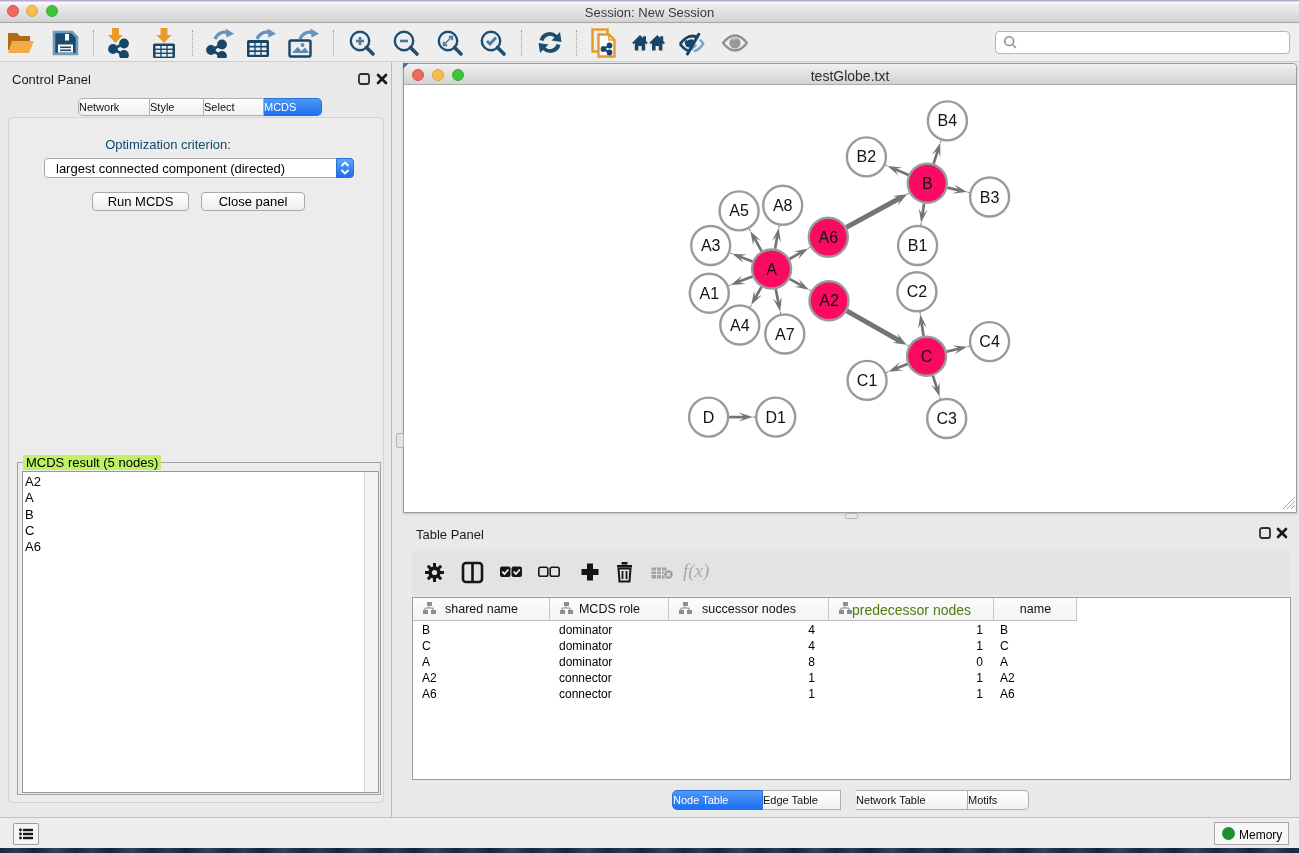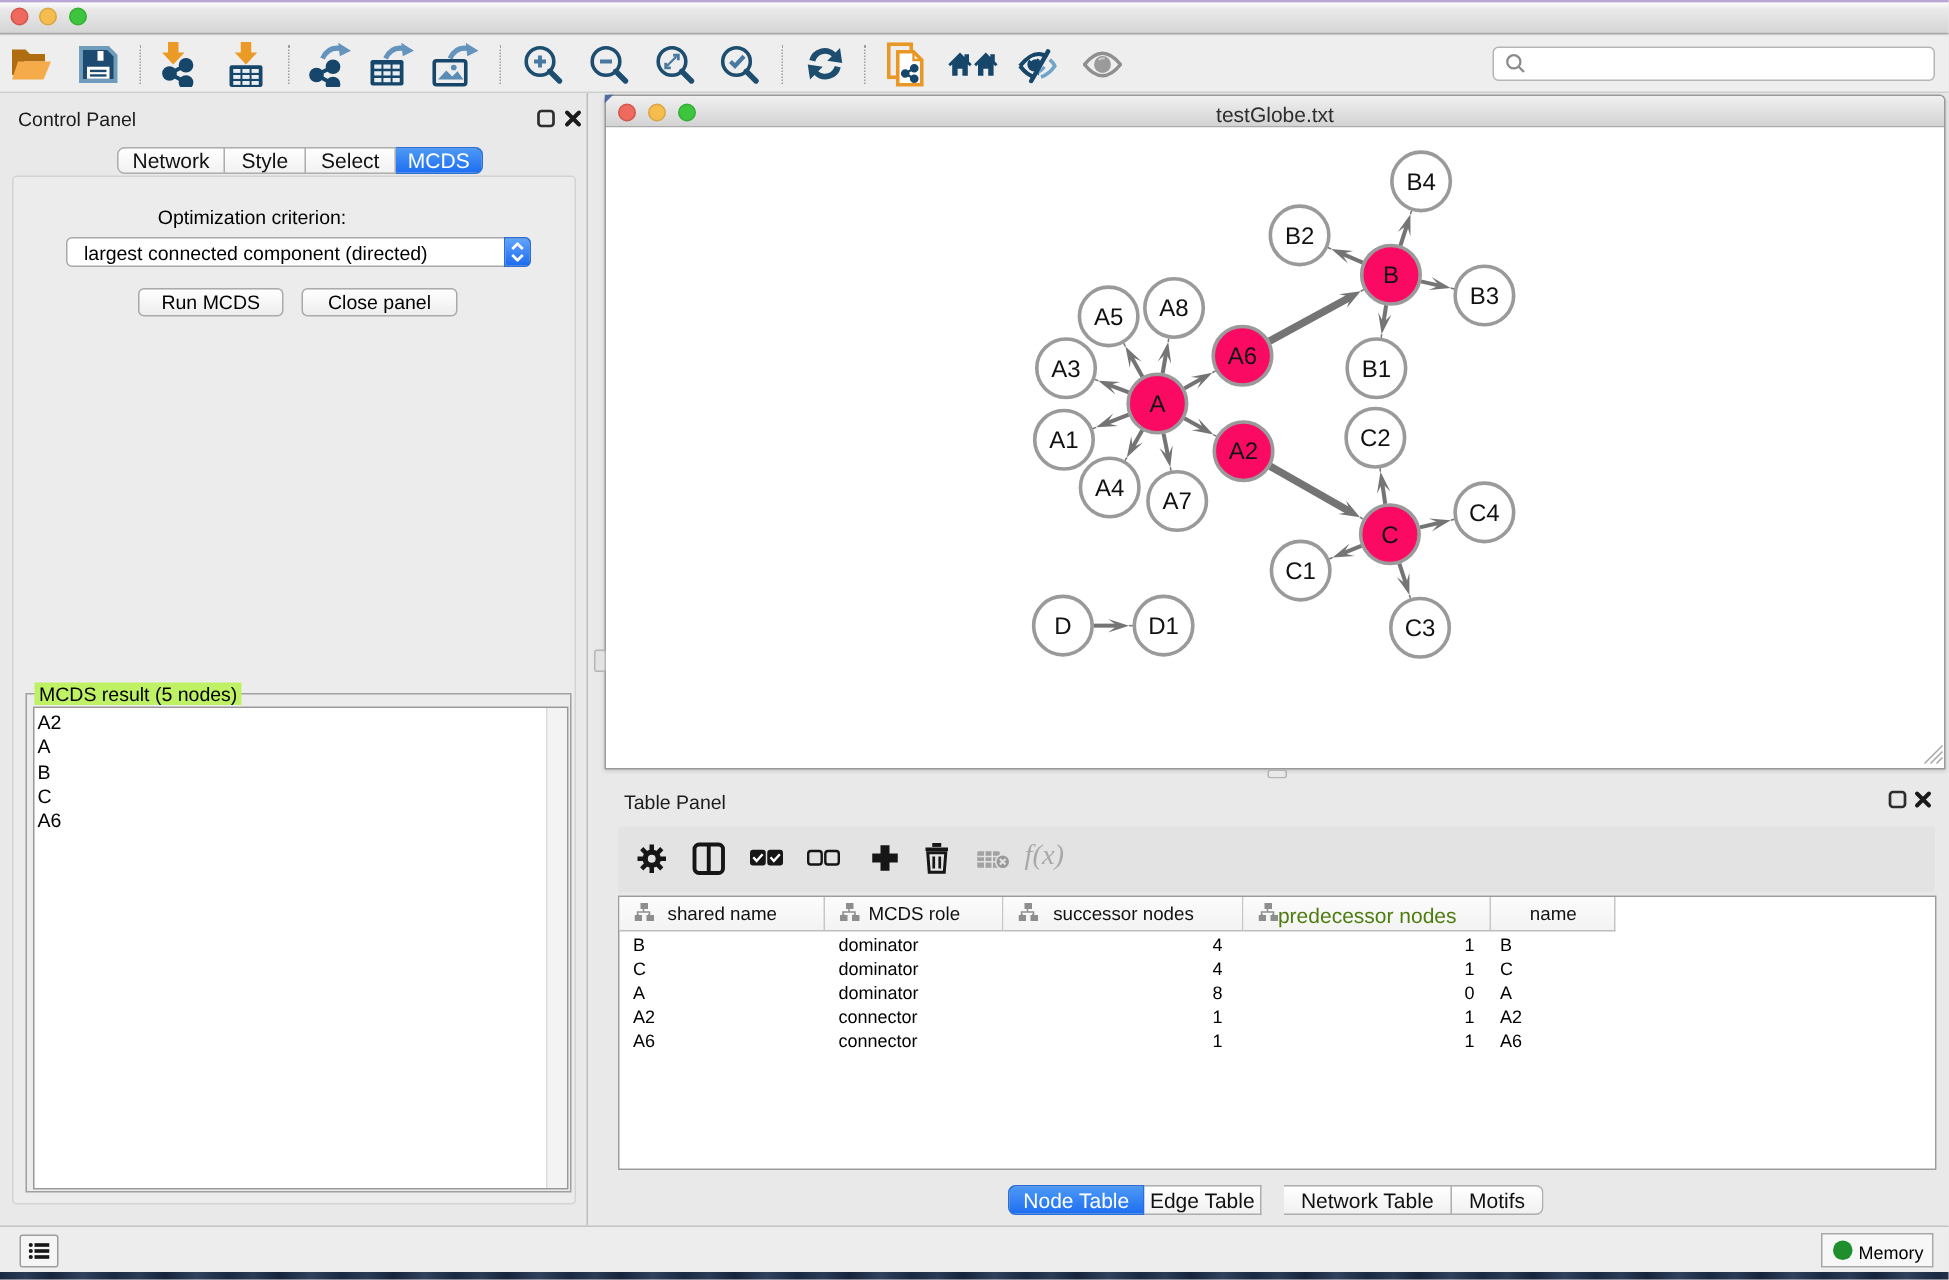--- a/index.html
+++ b/index.html
@@ -1,31 +1,32 @@
 <!DOCTYPE html>
 <html><head><meta charset="utf-8"><style>
 
 *{margin:0;padding:0;box-sizing:border-box}
 body{width:1299px;height:853px;font-family:"Liberation Sans",sans-serif;overflow:hidden;background:#e9e9e9}
 #titlebar{position:absolute;left:0;top:0;width:1299px;height:23px;background:linear-gradient(#b9a6d6 0,#b9a6d6 1px,#fbfbfb 2px,#eaeaea 6px,#d6d6d6 21px,#b5b5b5 23px);border-bottom:1px solid #a9a9a9}
 .tl{position:absolute;top:5px;width:12px;height:12px;border-radius:50%}
 #toolbar{position:absolute;left:0;top:24px;width:1299px;height:38px;background:#eeeeee;border-bottom:1px solid #cfcfcf}
 #cpanel{position:absolute;left:0;top:62px;width:392px;height:755px;background:#e9e9e9;border-right:1px solid #bdbdbd}
-.tab{position:absolute;top:0;height:18px;border:1px solid #aeaeae;background:linear-gradient(#ffffff,#f1f1f1);font-size:14px;color:#111;text-align:center;line-height:17px}
+.tab{position:absolute;top:0;height:18px;border:1px solid #aeaeae;background:linear-gradient(#ffffff,#f1f1f1);font-size:11px;color:#111;text-align:left;line-height:17px}
 .tabsel{background:linear-gradient(#4d99f5,#1e6ef2);color:#fff;border-color:#2a6fd8}
 .btn{position:absolute;height:19px;border:1px solid #aaaaaa;border-radius:4px;background:linear-gradient(#ffffff,#ededed);font-size:13px;text-align:center;line-height:18px;color:#000}
 #tpanel{position:absolute;left:392px;top:519px;width:907px;height:298px;background:#e9e9e9}
 #statusbar{position:absolute;left:0;top:817px;width:1299px;height:31px;background:#ededed;border-top:1px solid #c2c2c2}
 #bottomstrip{position:absolute;left:0;top:848px;width:1299px;height:5px;background:repeating-linear-gradient(90deg,#1a2940 0px,#2b3b55 17px,#16233a 34px,#32415c 55px,#1a2940 76px)}
 
 </style></head><body>
 <div id="titlebar">
 <div class="tl" style="left:7px;background:#ee6a5e;border:1px solid #d2544a"></div>
 <div class="tl" style="left:26px;background:#f5bd4d;border:1px solid #dba343"></div>
 <div class="tl" style="left:46px;background:#3dc53e;border:1px solid #35ad35"></div>
+<div style="position:absolute;left:0;top:5px;width:1299px;text-align:center;font-size:13px;color:#3a3a3a">Session: New Session</div>
 </div>
 <div id="toolbar"></div>
 <div style="position:absolute;left:93px;top:30px;width:0;height:26px;border-left:1px dotted #9f9f9f"></div>
 <div style="position:absolute;left:192px;top:30px;width:0;height:26px;border-left:1px dotted #9f9f9f"></div>
 <div style="position:absolute;left:333px;top:30px;width:0;height:26px;border-left:1px dotted #9f9f9f"></div>
 <div style="position:absolute;left:521px;top:30px;width:0;height:26px;border-left:1px dotted #9f9f9f"></div>
 <div style="position:absolute;left:576px;top:30px;width:0;height:26px;border-left:1px dotted #9f9f9f"></div>
 <svg style="position:absolute;left:6px;top:30px" width="30" height="26" viewBox="0 0 30 26">
 <path d="M2 3 h9 l3 3 h10 v5 h-22 z" fill="#b06c10"></path>
 <path d="M2 6 h8 v14 h-8 z" fill="#b06c10"></path>
@@ -172,21 +173,21 @@
     <rect x="2" y="2" width="10" height="10" rx="2" fill="none" stroke="#2e2e2e" stroke-width="1.8"></rect>
   </svg>
 <svg style="position:absolute;left:375px;top:72px" width="14" height="14" viewBox="0 0 14 14">
     <path d="M3 3 L11 11 M11 3 L3 11" stroke="#1a1a1a" stroke-width="2.6" stroke-linecap="round"></path>
   </svg>
 <div style="position:absolute;left:8px;top:117px;width:376px;height:686px;background:#ececec;border:1px solid #d4d4d4;border-radius:3px"></div>
 <div class="tab" style="left:78px;width:72px;top:98px;border-radius:5px 0 0 5px">Network</div>
 <div class="tab" style="left:150px;width:54px;top:98px;border-left:none">Style</div>
 <div class="tab" style="left:204px;width:60px;top:98px;border-left:none">Select</div>
 <div class="tab tabsel" style="left:264px;width:58px;top:98px;border-left:none;border-radius:0 5px 5px 0">MCDS</div>
-<div style="position:absolute;left:8px;top:137px;width:320px;text-align:center;font-size:13px;color:#000000">Optimization criterion:</div>
+<div style="position:absolute;left:8px;top:137px;width:320px;text-align:center;font-size:13px;color:#0c4a6e">Optimization criterion:</div>
 <div style="position:absolute;left:44px;top:158px;width:310px;height:20px;background:#fff;border:1px solid #a9a9a9;border-radius:4px"></div>
 <div style="position:absolute;left:56px;top:161px;font-size:13px;color:#000">largest connected component (directed)</div>
 <div style="position:absolute;left:336px;top:158px;width:18px;height:20px;background:linear-gradient(#60a5fb,#1d6af0);border-radius:0 4px 4px 0;border:1px solid #2a6fd8"></div>
 <svg style="position:absolute;left:338px;top:160px" width="14" height="16" viewBox="0 0 14 16">
     <path d="M3.5 6 L7 2.5 L10.5 6 M3.5 10 L7 13.5 L10.5 10" fill="none" stroke="#fff" stroke-width="1.8" stroke-linejoin="round"></path>
   </svg>
 <div class="btn" style="left:92px;top:192px;width:97px">Run MCDS</div>
 <div class="btn" style="left:201px;top:192px;width:104px">Close panel</div>
 <div style="position:absolute;left:17px;top:462px;width:364px;height:333px;border:1px solid #a0a0a0"></div>
 <div style="position:absolute;left:23px;top:455px;background:#bef264;padding:0 3px;font-size:13px;color:#000">MCDS result (5 nodes)</div>

